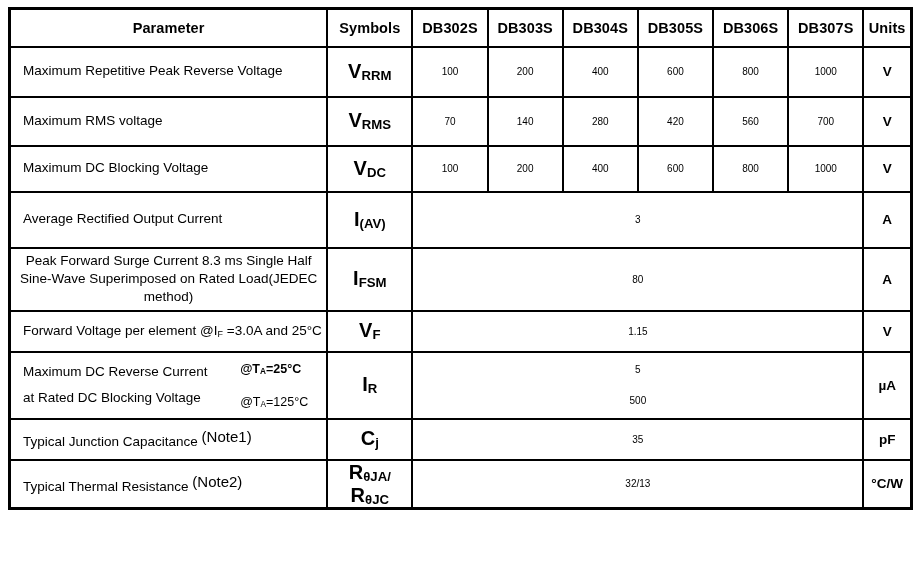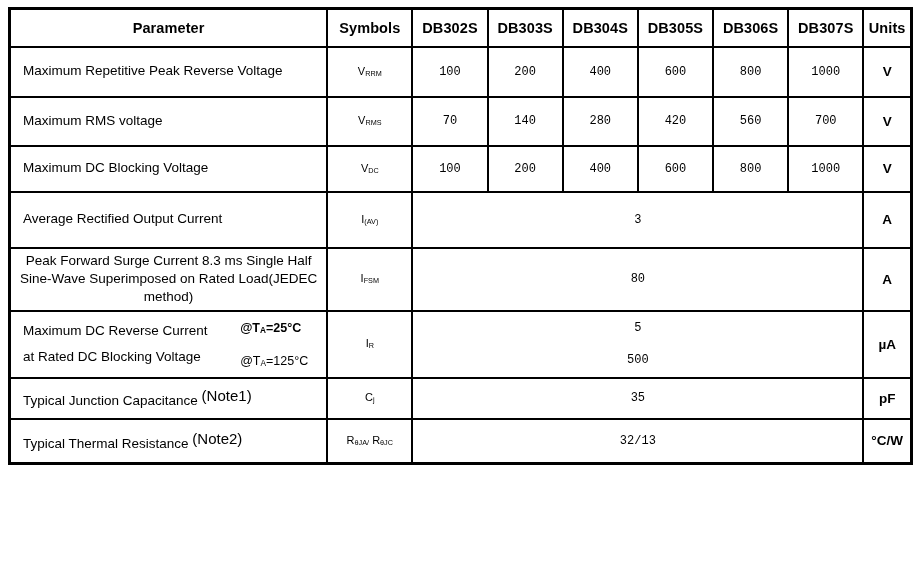--- a/index.html
+++ b/index.html
@@ -38,24 +38,24 @@
     text-align: left;
     padding: 2px 4px 2px 12px;
     font-size: 13.5px;
     line-height: 1.35;
   }
   td.param.center {
     text-align: center;
     padding: 2px 6px;
   }
   td.symbol {
-    font-weight: normal;
-    font-size: 11px;
+    font-weight: bold;
+    font-size: 20px;
   }
-  td.value { font-size: 12px; font-family: Liberation Mono, monospace; }
+  td.value { font-size: 10px; }
   td.unit  { font-weight: bold; font-size: 13.5px; }
   .sb { font-size: 0.66em; vertical-align: -0.18em; }
   .sp { font-size: 15px;  vertical-align: 4px; font-weight: normal; }
   .ir-wrap {
     display: flex; justify-content: space-between; align-items: flex-end;
     padding: 0 14px 0 0; width: 100%; box-sizing: border-box;
   }
   .ir-left  div { line-height: 26px; white-space: nowrap; }
   .ir-right { font-size: 12.5px; text-align: left; }
   .ir-right div:first-child { margin-bottom: 16px; font-weight: bold; }
@@ -133,20 +133,26 @@
           <td class="symbol"><span>I</span><span class="sb">(AV)</span></td>
           <td class="value" colspan="6">3</td>
           <td class="unit">A</td>
         </tr>
         <tr style="height: 63px;">
           <td class="param center"><span>Peak Forward Surge Current 8.3 ms Single Half Sine-Wave Superimposed on Rated Load(JEDEC method)</span></td>
           <td class="symbol"><span>I</span><span class="sb">FSM</span></td>
           <td class="value" colspan="6">80</td>
           <td class="unit">A</td>
         </tr>
+        <tr style="height: 41px;">
+          <td class="param"><span>Forward Voltage per element  @I</span><span class="sb">F</span><span> =3.0A and 25°C</span></td>
+          <td class="symbol"><span>V</span><span class="sb">F</span></td>
+          <td class="value" colspan="6">1.15</td>
+          <td class="unit">V</td>
+        </tr>
         <tr style="height: 67px;">
           <td class="param">
             <div class="ir-wrap">
               <div class="ir-left">
                 <div>Maximum DC Reverse Current</div>
                 <div>at Rated DC Blocking Voltage</div>
               </div>
               <div class="ir-right">
                 <div><span>@T</span><span class="sb">A</span><span>=25°C</span></div>
                 <div><span>@T</span><span class="sb">A</span><span>=125°C</span></div>

